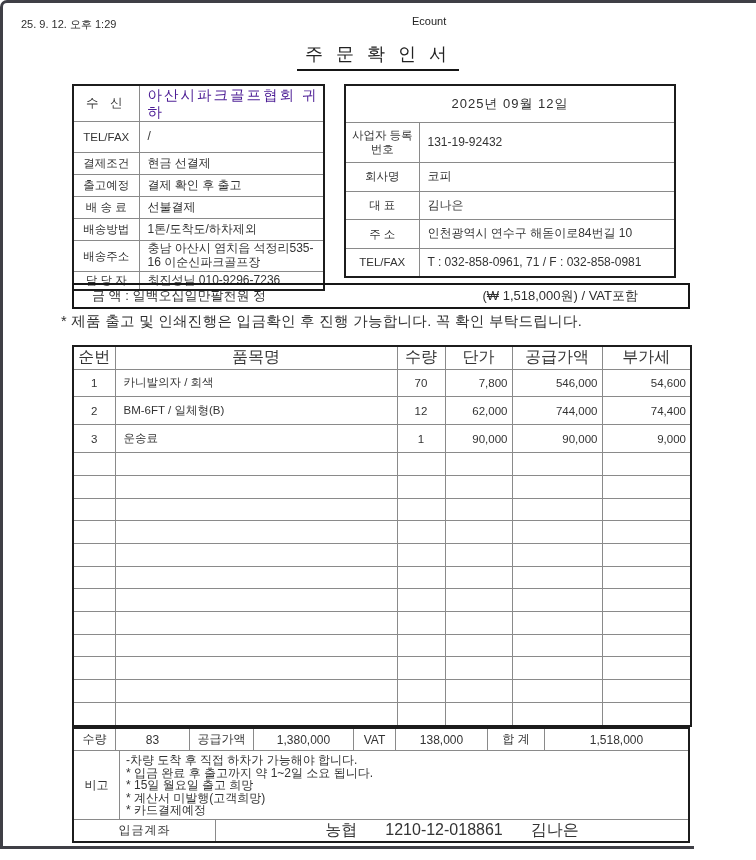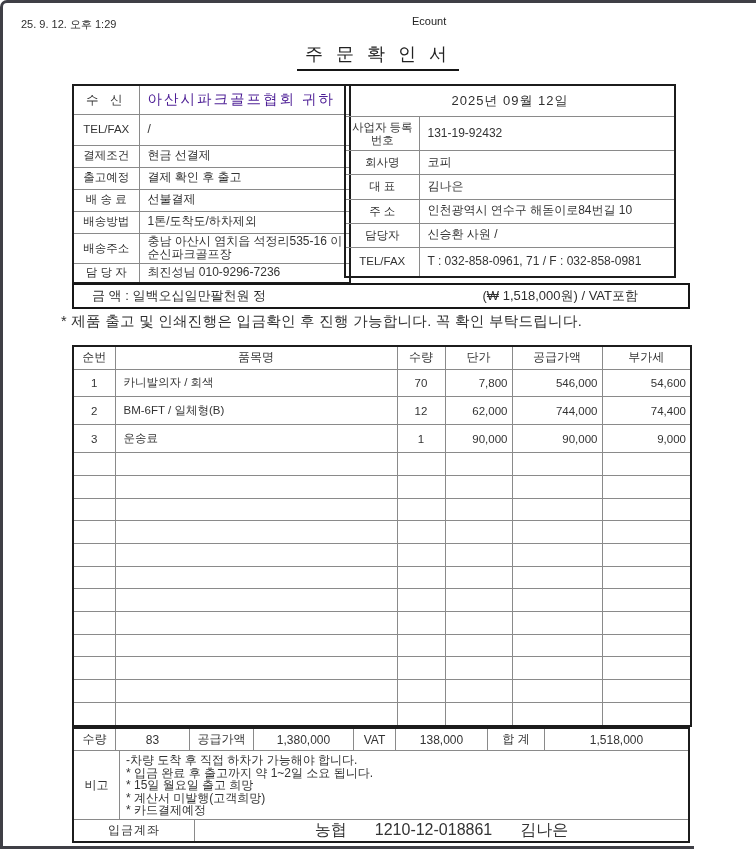--- a/index.html
+++ b/index.html
@@ -42,21 +42,21 @@
     white-space: pre;
   }
 
   
   table.info {
     position: absolute;
     border-collapse: collapse;
     table-layout: fixed;
     border: 2px solid #1c1c1c;
   }
-  .left-info  { left: 72px;  top: 84px; width: 279px; height: 194px; }
+  .left-info  { left: 72px;  top: 84px; width: 253px; height: 194px; }
   .right-info { left: 344px; top: 84px; width: 332px; height: 194px; }
   .left-info col.c-label  { width: 66px; }
   .right-info col.c-label { width: 74px; }
   table.info td { border: 1px solid #8a8a8a; vertical-align: middle; overflow: hidden; }
   table.info tr:nth-child(1) { height: 29px; }
   table.info tr:nth-child(2) { height: 31px; margin-left: 24px; }
   table.info tr:nth-child(3), table.info tr:nth-child(4),
   table.info tr:nth-child(5), table.info tr:nth-child(6) { height: 22px; }
   table.info tr:nth-child(7) { height: 27px; }
   table.info tr:nth-child(8) { height: 19px; }
@@ -89,21 +89,21 @@
     border-collapse: collapse; table-layout: fixed;
     border: 2px solid #1c1c1c;
   }
   table.items th, table.items td {
     border: 1px solid #8a8a8a;
     vertical-align: middle;
     font-size: 11.5px; color: #333;
     overflow: hidden; white-space: nowrap;
   }
   table.items thead tr { height: 23px; }
-  table.items th { font-weight: normal; font-size: 12px; text-align: center; }
+  table.items th { font-weight: normal; font-size: 16px; text-align: center; }
   td.ctr  { text-align: center; }
   td.name { text-align: left; padding-left: 8px; }
   td.num  { text-align: right; padding-right: 4px; }
 
   
   .bottom-block {
     position: absolute; left: 72px; top: 727px;
     width: 618px; height: 116px;
     border: 2px solid #1c1c1c;
     display: flex; flex-direction: column;
@@ -128,21 +128,21 @@
   .remarks-label {
     width: 46px; border-right: 1px solid #8a8a8a;
     display: flex; align-items: center; justify-content: center;
     font-size: 12px; color: #333;
   }
   .remarks-content { flex: 1; padding: 3px 2px 2px 6px; }
   .rline { font-size: 12px; line-height: 12.6px; color: #333; white-space: pre; }
 
   .account-row { display: flex; height: 23px; }
   .account-label {
-    width: 121px; border-right: 1px solid #8a8a8a;
+    width: 142px; border-right: 1px solid #8a8a8a;
     display: flex; align-items: center; justify-content: center;
     font-size: 12px; letter-spacing: 1px; color: #333;
   }
   .account-value {
     flex: 1; display: flex; align-items: center; justify-content: center;
     gap: 28px; font-size: 16px; color: #333;
   }
 </style>
 </head>
 <body>
@@ -217,24 +217,20 @@
           <td class="lbl">회사명</td>
           <td class="val">코피</td>
         </tr>
         <tr>
           <td class="lbl">대  표</td>
           <td class="val">김나은</td>
         </tr>
         <tr>
           <td class="lbl">주  소</td>
           <td class="val">인천광역시 연수구 해돋이로84번길 10</td>
-        </tr>
-        <tr>
-          <td class="lbl">담당자</td>
-          <td class="val">신승환 사원 /</td>
         </tr>
         <tr>
           <td class="lbl">TEL/FAX</td>
           <td class="val">T : 032-858-0961, 71 / F : 032-858-0981</td>
         </tr>
       </tbody>
   </table>
 
   <div class="amount-bar">
     <span>금 액 : 일백오십일만팔천원 정</span>

